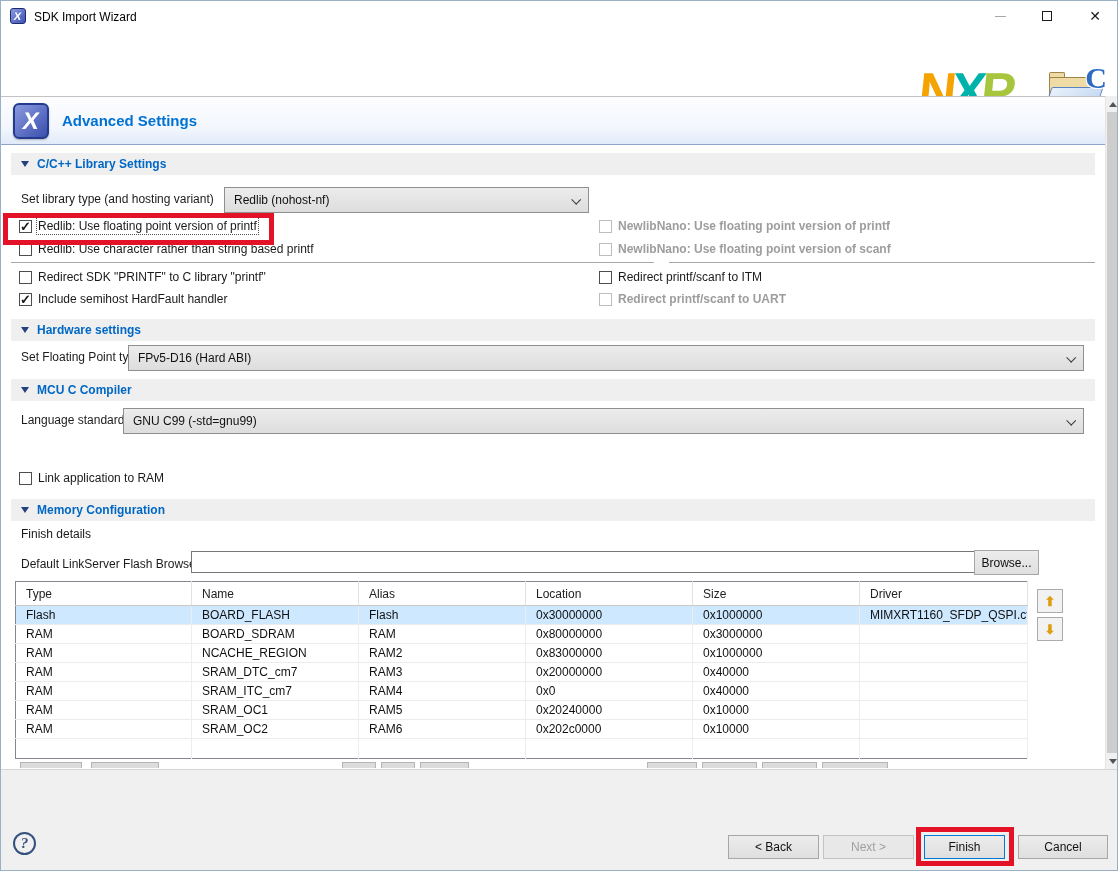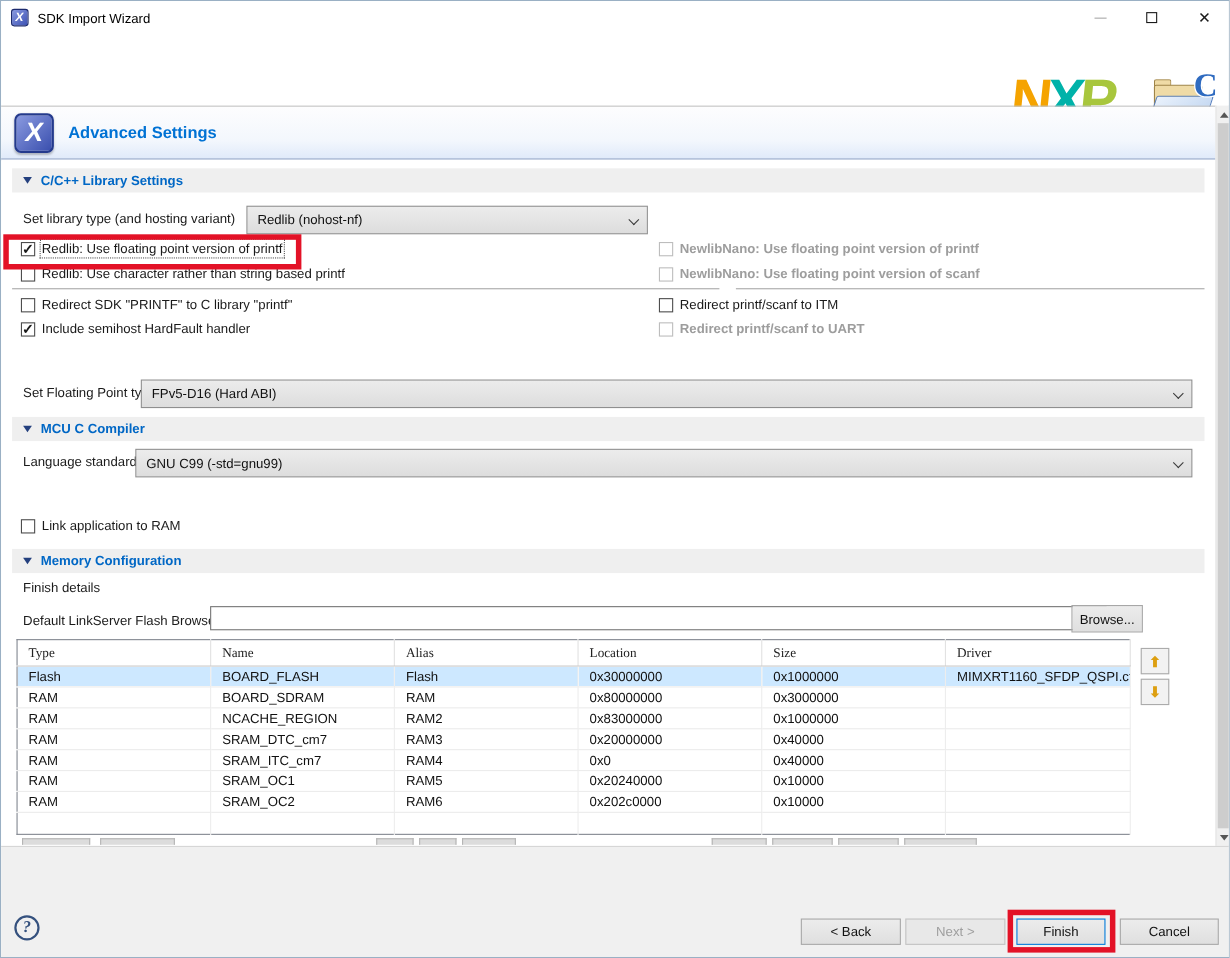--- a/index.html
+++ b/index.html
@@ -73,21 +73,21 @@
     font-size:12px; color:#111; display:flex; align-items:center; justify-content:center;
     font-family:"Liberation Sans", sans-serif;
   }
   .pushbtn.disabled { color:#9f9f9f; border-color:#c3c3c3; background:#e8e8e8; }
   .pushbtn.default { border:1px solid #0078d7; }
   
   .mt-wrap { position:absolute; left:14px; top:580px; }
   table.mt { border-collapse:collapse; table-layout:fixed; width:1012px; height:178px; border:1px solid #828790; background:#fff; }
   table.mt th {
     height:24px; text-align:left; font-weight:normal; font-size:12px; color:#222;
-    padding:0 16px 0 10px; border-right:1px solid #e2e2e2; border-bottom:1px solid #c9c9c9; background:#fff;font-family:Liberation Serif, serif;
+    padding:0 16px 0 10px; border-right:1px solid #e2e2e2; border-bottom:1px solid #c9c9c9; background:#fff;
   }
   table.mt td {
     height:19px; font-size:12px; color:#111; padding:0 0 0 10px;
     border-right:1px solid #ededed; border-bottom:1px solid #ececec;
     overflow:hidden; white-space:nowrap;
   }
   table.mt tr.selected td { background:#cde8ff; }
   table.mt tr.empty td { height:auto; border-bottom:none; }
   .movebtn { position:absolute; left:1036px; width:26px; height:24px; background:#f2f2f2; border:1px solid #ababab; display:flex; align-items:center; justify-content:center; font-size:13px; color:#dd9f10; font-weight:bold; }
   .sliver { position:absolute; top:761px; height:6px; background:#dcdcdc; border:1px solid #b5b5b5; border-bottom:none; }
@@ -183,20 +183,24 @@
     <span class="cblabel">Redirect printf/scanf to ITM</span>
   </div>
   <div class="cb disabled" style="left:598px; top:291px;">
     <span class="box"></span>
     <span class="cblabel">Redirect printf/scanf to UART</span>
   </div>
 
   <div class="hsep" style="left:10px; width:643px;"></div>
   <div class="hsep" style="left:668px; width:426px;"></div>
 
+  <div class="secbar" style="top:318px;">
+    <div class="twisty"></div>
+    <span class="sectitle">Hardware settings</span>
+  </div>
   <span class="lbl" style="left:20px; top:349px;">Set Floating Point type</span>
   <div class="combo" style="left:127px; top:344px; width:956px;">
     <span>FPv5-D16 (Hard ABI)</span>
     <div class="chev"></div>
   </div>
 
   <div class="secbar" style="top:378px;">
     <div class="twisty"></div>
     <span class="sectitle">MCU C Compiler</span>
   </div>

